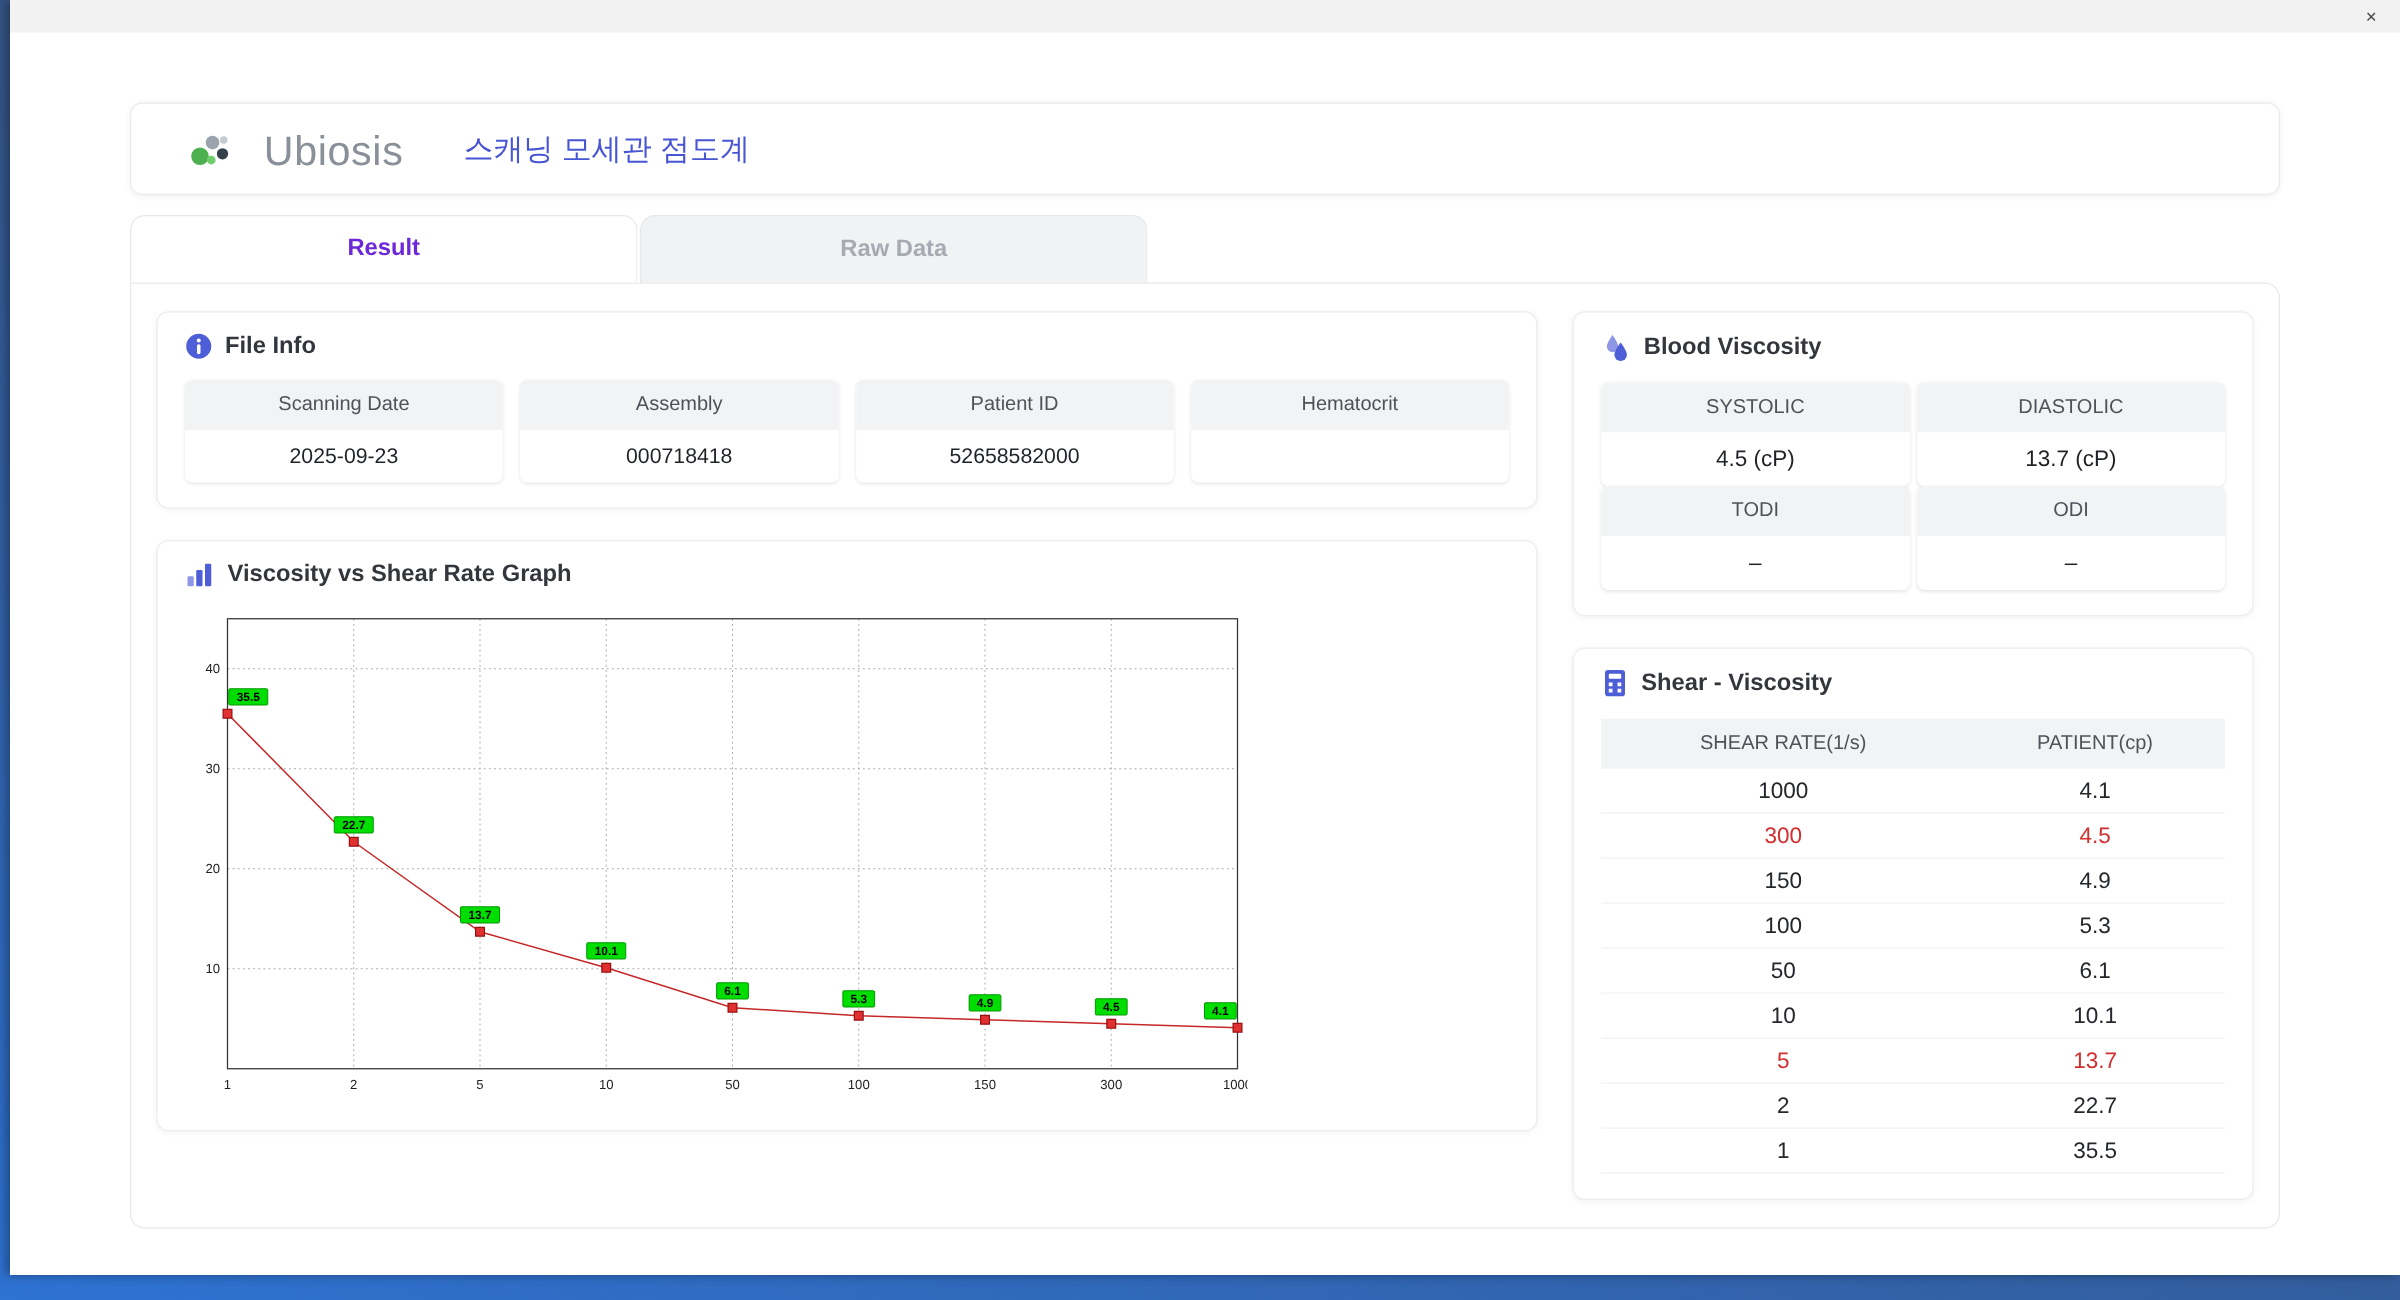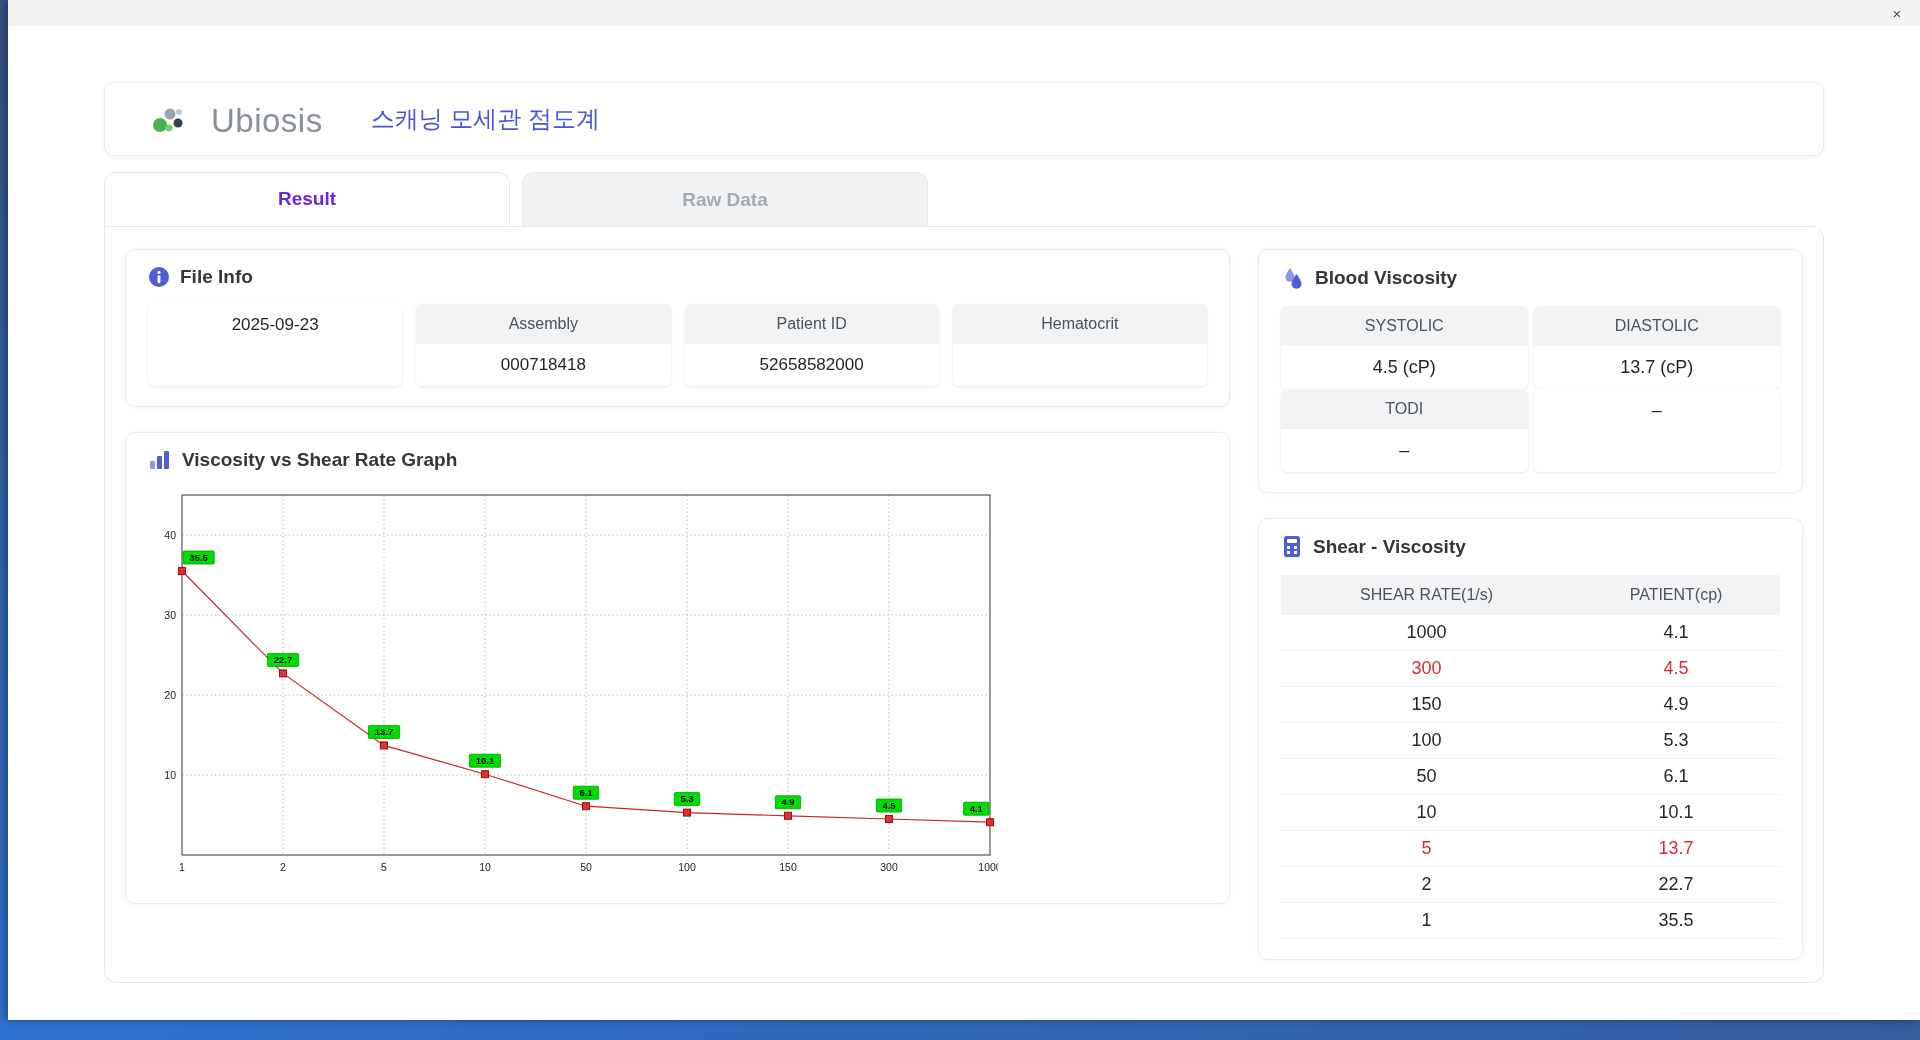--- a/index.html
+++ b/index.html
@@ -39,21 +39,21 @@
   .tab {
     width:406px; height:54px; display:flex; align-items:center; justify-content:center;
     font-size:19px; font-weight:700; border-radius:12px 12px 0 0; cursor:pointer;
   }
   .tab.active {
     background:#fff; border:1px solid #e7e8ec; border-bottom:1px solid #fff;
     color:#6d28d9; margin-bottom:-1px;
   }
   .tab.inactive {
     background:#f1f2f4; border:1px solid #e7e8ec; border-bottom:none;
-    color:#a6abb3; margin-left:12px;
+    color:#a6abb3; margin-left:2px;
   }
 
   
   .panel {
     border:1px solid #e7e8ec; border-radius:0 12px 12px 12px; background:#fff;
     padding:22px 20px; display:grid; grid-template-columns:1fr 545px; gap:28px;
     min-height:634px;
   }
   .col-left, .col-right { display:flex; flex-direction:column; gap:25px; min-width:0; }
 
@@ -132,20 +132,21 @@
               <svg width="22" height="22" viewBox="0 0 22 22">
                 <circle cx="11" cy="11" r="10" fill="#4d5ed6"></circle>
                 <circle cx="11" cy="6.4" r="1.6" fill="#fff"></circle>
                 <rect x="9.6" y="9.3" width="2.8" height="8" rx="1.3" fill="#fff"></rect>
               </svg>
             </span>
             <span>File Info</span>
           </div>
           <div class="fields four">
               <div class="field">
+                <div class="field-label">Scanning Date</div>
                 <div class="field-value">2025-09-23</div>
               </div>
               <div class="field">
                 <div class="field-label">Assembly</div>
                 <div class="field-value">000718418</div>
               </div>
               <div class="field">
                 <div class="field-label">Patient ID</div>
                 <div class="field-value">52658582000</div>
               </div>
@@ -245,20 +246,21 @@
               </div>
               <div class="field">
                 <div class="field-label">DIASTOLIC</div>
                 <div class="field-value">13.7 (cP)</div>
               </div>
               <div class="field">
                 <div class="field-label">TODI</div>
                 <div class="field-value">–</div>
               </div>
               <div class="field">
+                <div class="field-label">ODI</div>
                 <div class="field-value">–</div>
               </div>
             </div>
         </div>
 
         <div class="card">
           <div class="card-header">
             <span class="icon-wrap">
               <svg width="22" height="24" viewBox="0 0 22 24">
                 <rect x="3" y="1" width="16" height="21" rx="2.5" fill="#4d5ed6"></rect>

